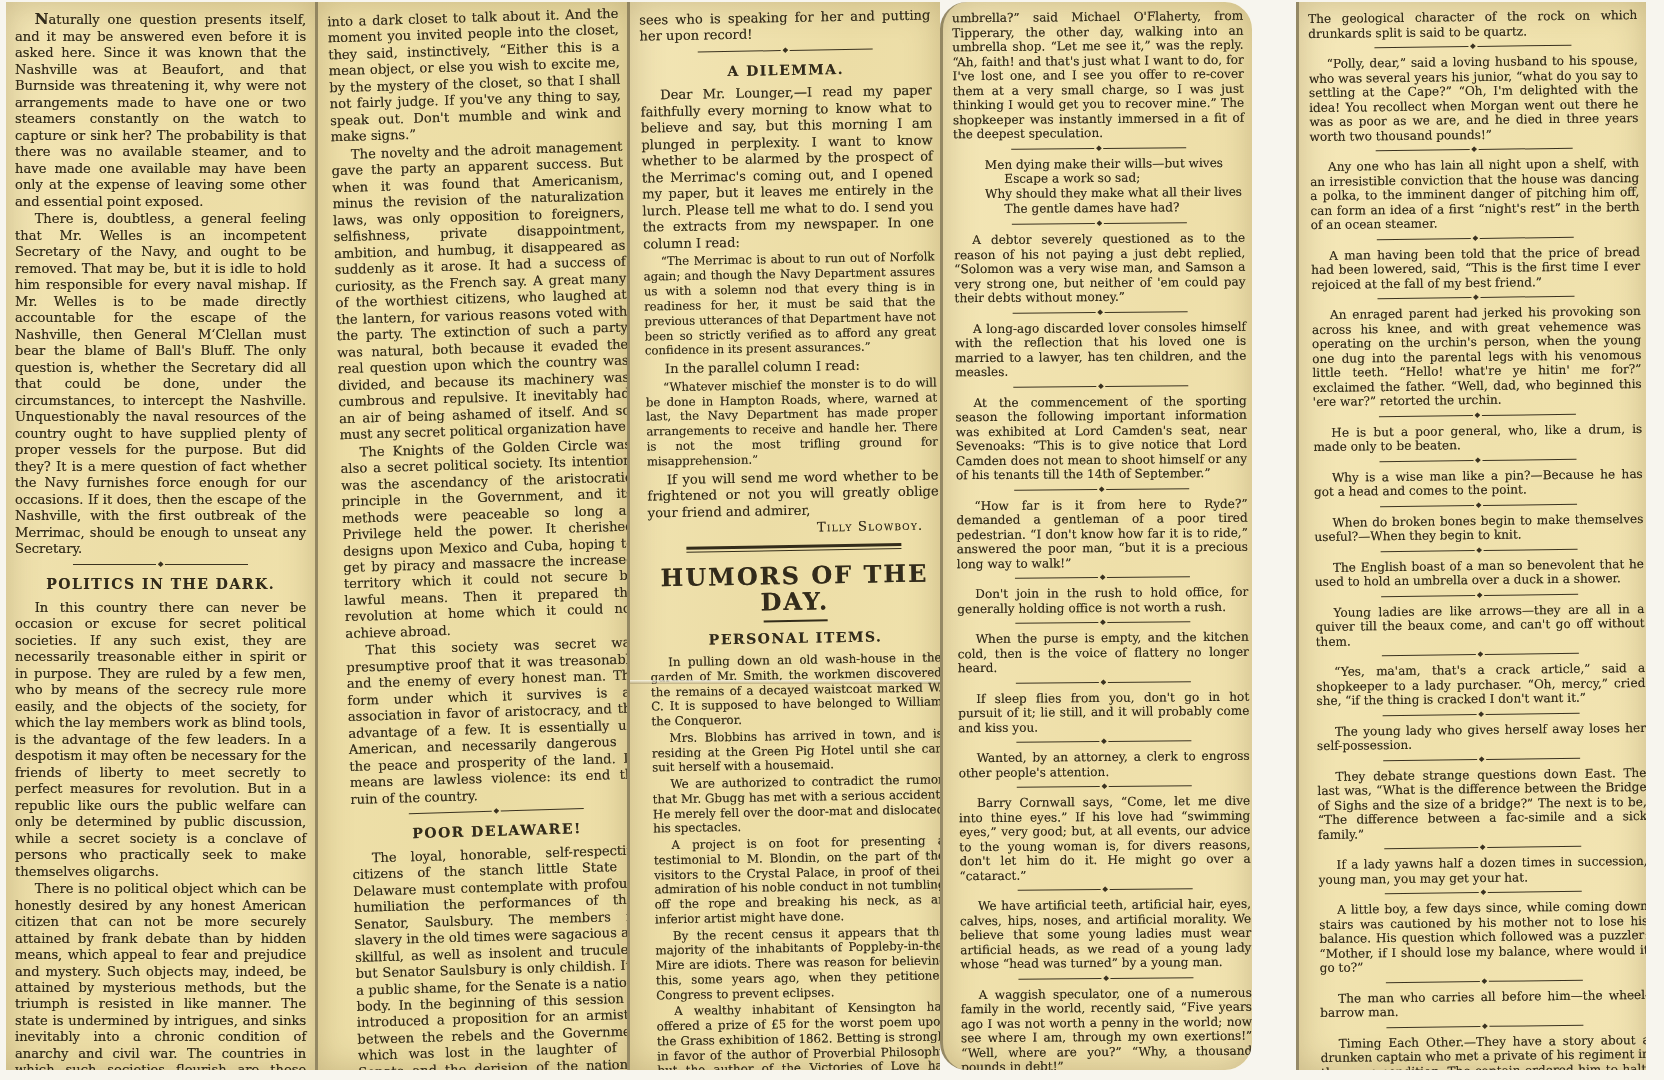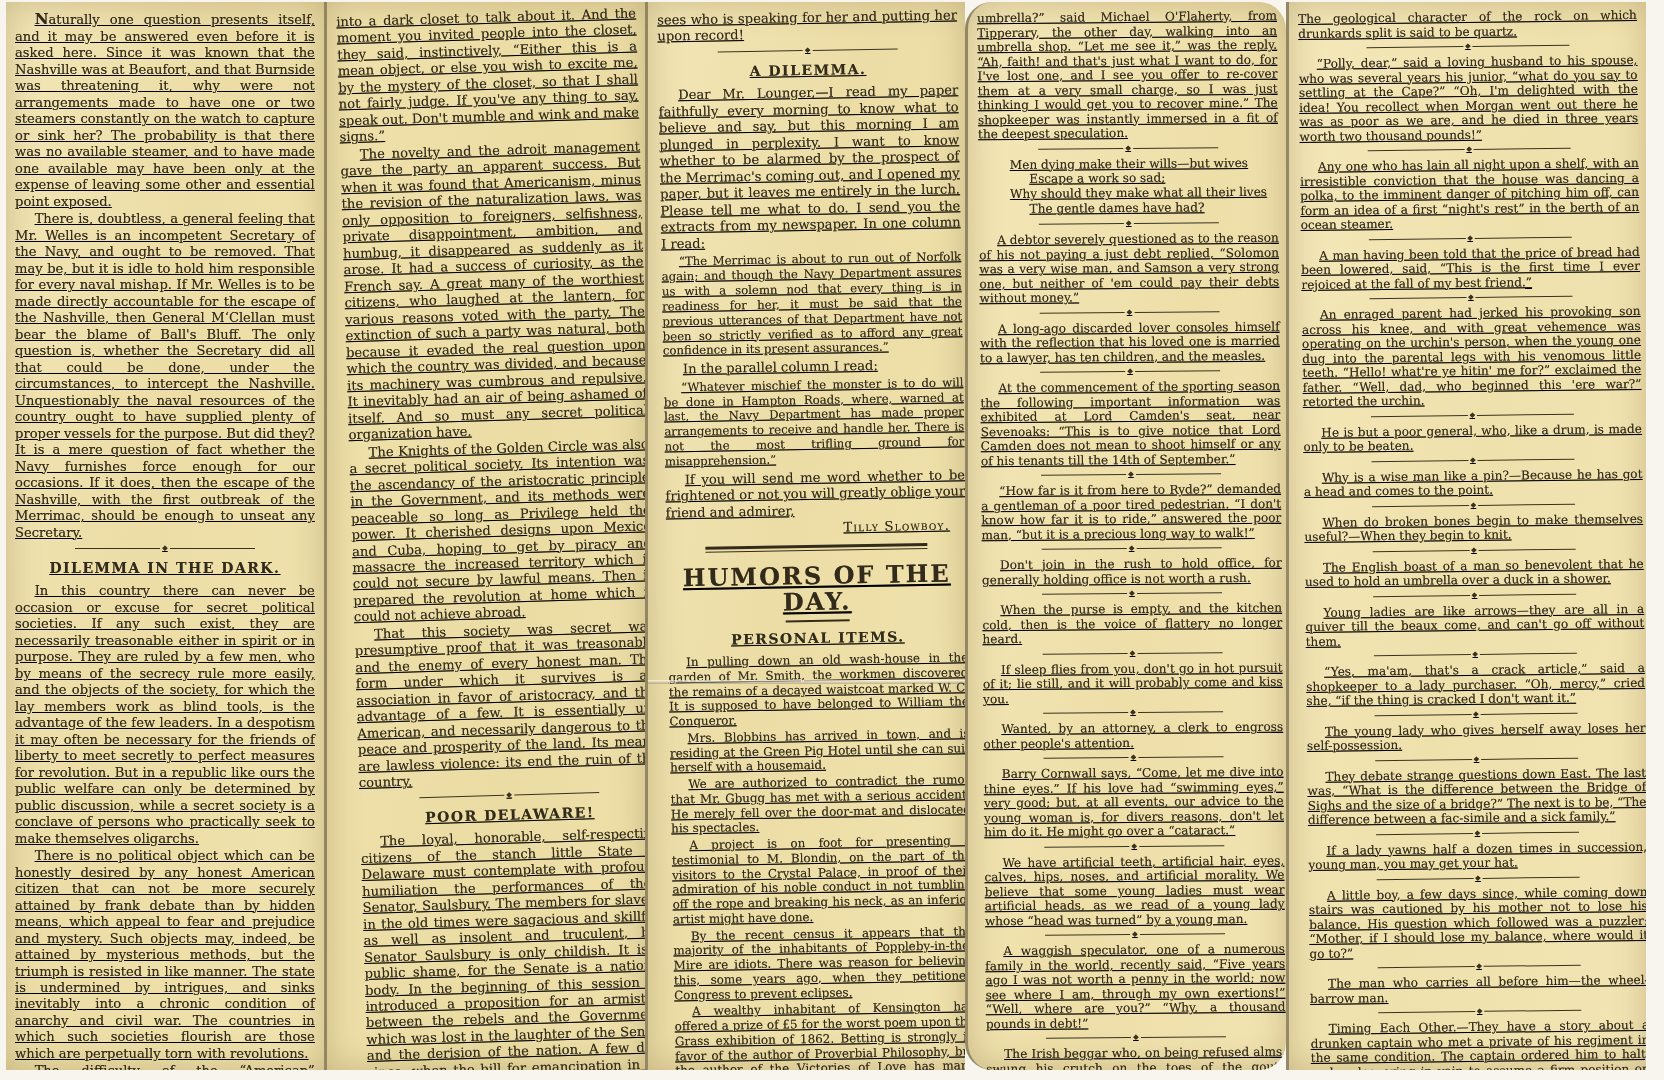--- a/index.html
+++ b/index.html
@@ -11,25 +11,24 @@
   .scan{position:relative;width:1664px;height:1080px;background:#f7f5ee;}
   .paper{
     position:absolute;left:6px;top:2px;right:18px;bottom:10px;
     display:flex;align-items:stretch;
   }
   .col{
     position:relative;flex:1 1 0;overflow:hidden;
     padding:8px 9px 3px 9px;
     background:linear-gradient(100deg,#f3e6b6 0%,#ecdda6 45%,#f1e3ae 100%);
     box-shadow:inset 0 0 34px rgba(110,85,35,.30);
-    text-decoration:underline;
   }
   .col:nth-child(2){background:linear-gradient(95deg,#f0e1ab 0%,#eadca3 60%,#efe0aa 100%);}
   .col:nth-child(4){background:linear-gradient(100deg,#f4e7b8 0%,#eedfa9 55%,#f2e4b2 100%);border-radius:27px;}
-  .col:nth-child(5){flex:1.13 1 0;background:linear-gradient(100deg,#f5e8ba 0%,#efe1ac 50%,#f3e5b4 100%);}
+  .col:nth-child(5){flex:1.13 1 0;background:linear-gradient(100deg,#f5e8ba 0%,#efe1ac 50%,#f3e5b4 100%);margin-left:44px;}
   .col + .col{border-left:3px solid rgba(56,46,26,.50);}
   .col:nth-child(3)::after{
     content:"";position:absolute;left:0;right:0;top:63.5%;height:4px;
     background:linear-gradient(rgba(255,255,248,.75),rgba(90,70,30,.30));
     pointer-events:none;
   }
   .col-inner{
     color:#322b1b;text-align:justify;
     text-shadow:0 0 .4px rgba(45,35,12,.55);
   }
@@ -73,21 +72,21 @@
   <div class="paper" id="paper">
       <div class="col">
         <div class="col-inner">
           <p class="blk-para">Naturally one question presents itself, and it may be answered even before it is asked here. Since it was known that the Nashville was at Beaufort, and that Burnside was threatening it, why were not arrangements made to have one or two steamers constantly on the watch to capture or sink her?  The probability is that there was no available steamer, and to have made one available may have been only at the expense of leaving some other and essential point exposed.</p>
           <p class="blk-para">There is, doubtless, a general feeling that Mr. Welles is an incompetent Secretary of the Navy, and ought to be removed.  That may be, but it is idle to hold him responsible for every naval mishap.  If Mr. Welles is to be made directly accountable for the escape of the Nashville, then General M‘Clellan must bear the blame of Ball's Bluff. The only question is, whether the Secretary did all that could be done, under the circumstances, to intercept the Nashville.  Unquestionably the naval resources of the country ought to have supplied plenty of proper vessels for the purpose.  But did they?  It is a mere question of fact whether the Navy furnishes force enough for our occasions.  If it does, then the escape of the Nashville, with the first outbreak of the Merrimac, should be enough to unseat any Secretary.</p>
           <div class="divider">
             <span class="bar"></span>
             <span class="diamond">◆</span>
             <span class="bar"></span>
           </div>
-          <p class="blk-heading">DILEMMA IN THE DARK.</p>
+          <p class="blk-heading">POLITICS IN THE DARK.</p>
           <p class="blk-para">In this country there can never be occasion or excuse for secret political societies.  If any such exist, they are necessarily treasonable either in spirit or in purpose.  They are ruled by a few men, who by means of the secrecy rule more easily, and the objects of the society, for which the lay members work as blind tools, is the advantage of the few leaders.  In a despotism it may often be necessary for the friends of liberty to meet secretly to perfect measures for revolution.  But in a republic like ours the public welfare can only be determined by public discussion, while a secret society is a conclave of persons who practically seek to make themselves oligarchs.</p>
           <p class="blk-para">There is no political object which can be honestly desired by any honest American citizen that can not be more securely attained by frank debate than by hidden means, which appeal to fear and prejudice and mystery.  Such objects may, indeed, be attained by mysterious methods, but the triumph is resisted in like manner.  The state is undermined by intrigues, and sinks inevitably into a chronic condition of anarchy and civil war.  The countries in which such societies flourish are those which are perpetually torn with revolutions.</p>
           <p class="blk-para">The difficulty of the “American” movement, as it was called a few years since in this country was this taint of secrecy.  The American people upon the whole, wish to see fair play; and they had a very summary answer to this new party—“Dark-lanterns have nothing to do with politics.” The “American” or “Know-Nothing” phenomenon in our political history was simply a secret conspiracy against foreign citizenship.  Now, if it were the conviction of any man or body of men that the naturalization laws needed revision, it was a perfectly legitimate matter of political argument and action.  But there was no need of going</p>
         </div>
       </div>
       <div class="col">
         <div class="col-inner">
           <p class="blk-para_cont">into a dark closet to talk about it.  And the moment you invited people into the closet, they said, instinctively, “Either this is a mean object, or else you wish to excite me, by the mystery of the closet, so that I shall not fairly judge.  If you've any thing to say, speak out.  Don't mumble and wink and make signs.”</p>
           <p class="blk-para">The novelty and the adroit management gave the party an apparent success.  But when it was found that Americanism, minus the revision of the naturalization laws, was only opposition to foreigners, selfishness, private disappointment, ambition, and humbug, it disappeared as suddenly as it arose.  It had a success of curiosity, as the French say.  A great many of the worthiest citizens, who laughed at the lantern, for various reasons voted with the party.  The extinction of such a party was natural, both because it evaded the real question upon which the country was divided, and because its machinery was cumbrous and repulsive. It inevitably had an air of being ashamed of itself. And so must any secret political organization have.</p>
           <p class="blk-para">The Knights of the Golden Circle was also a secret political society.  Its intention was the ascendancy of the aristocratic principle in the Government, and its methods were peaceable so long as Privilege held the power.  It cherished designs upon Mexico and Cuba, hoping to get by piracy and massacre the increased territory which it could not secure by lawful means.  Then it prepared the revolution at home which it could not achieve abroad.</p>

